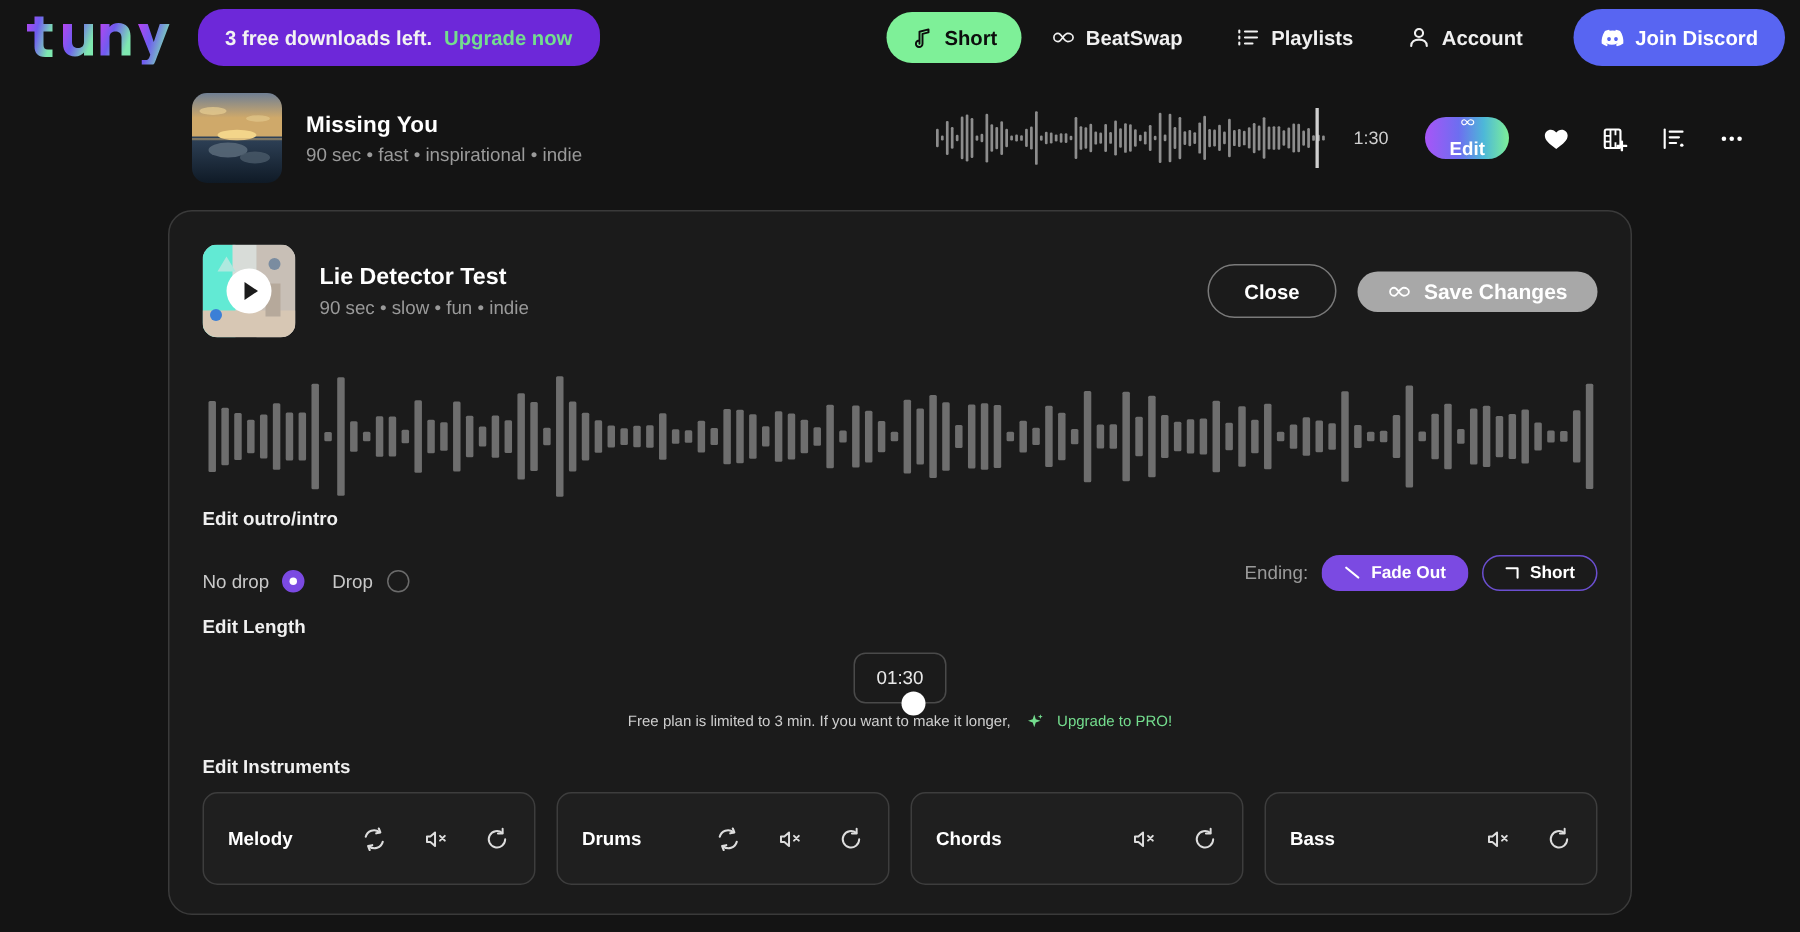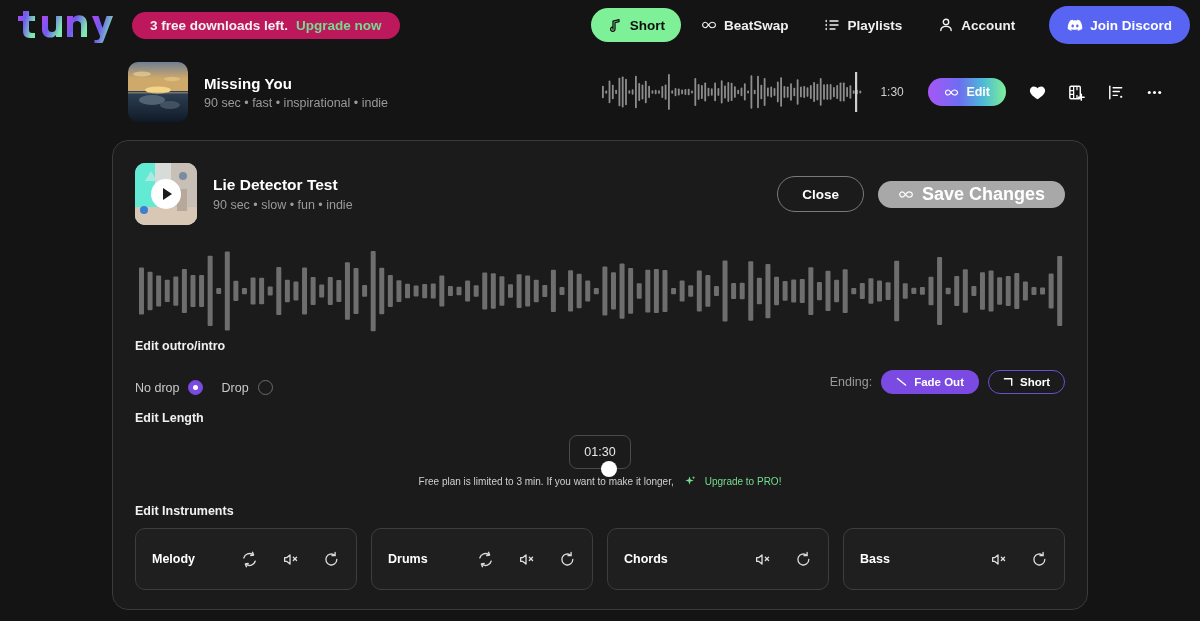--- a/index.html
+++ b/index.html
@@ -16,22 +16,22 @@
     height: 50px;
     display: flex;
     align-items: center;
     padding: 0 10px 0 14px;
     position: relative;
   }
   .logo { width: 100px; height: 36px; display: block; flex: 0 0 auto; }
 
   .promo-pill {
     margin-left: 18px;
-    height: 27px;
-    background: #be185d;
+    height: 38px;
+    background: #6d28d9;
     border-radius: 17px;
     display: flex;
     align-items: center;
     gap: 8px;
     padding: 0 18px;
     font-size: 13.5px;
     font-weight: bold;
   }
   .promo-text { color: #f2f2f2; }
   .promo-link { color: #74dd8e; font-weight: bold; cursor: pointer; }
@@ -94,20 +94,21 @@
 
   .edit-btn {
     margin-left: 18px;
     height: 28px;
     padding: 0 16px;
     border-radius: 14px;
     display: flex; align-items: center; gap: 7px;
     font-size: 12.5px; font-weight: bold; color: #fff;
     background: linear-gradient(90deg,#a855f7 0%,#6d6ef0 40%,#4db8d8 70%,#7ef098 100%);
     cursor: pointer;
+    flex-direction: column;
   }
   .strip-icons { display: flex; align-items: center; gap: 20px; margin-left: 22px; }
   .sicon { width: 19px; height: 19px; cursor: pointer; display: block; }
 
   
   .panel {
     margin: 6px 112px 0 112px;
     border: 1px solid #3a3a3a;
     border-radius: 16px;
     background: #1b1b1b;
@@ -143,21 +144,21 @@
     border: 1px solid #7a7a7a;
     background: transparent; color: #fff;
     font-size: 13.5px; font-weight: bold;
     cursor: pointer;
     font-family: "Liberation Sans", sans-serif;
   }
   .btn-save {
     height: 27px; padding: 0 20px;
     border-radius: 18px; border: none;
     background: #a8a8a8; color: #fff;
-    font-size: 18px; font-weight: bold;
+    font-size: 14px; font-weight: bold;
     display: flex; align-items: center; gap: 8px;
     cursor: pointer;
     font-family: "Liberation Sans", sans-serif;
   }
 
   .big-wave { margin-top: 18px; height: 96px; }
   .big-wave svg { display: block; width: 100%; height: 100%; }
 
   .sect-label { font-size: 12.5px; font-weight: bold; color: #f0f0f0; }
 

